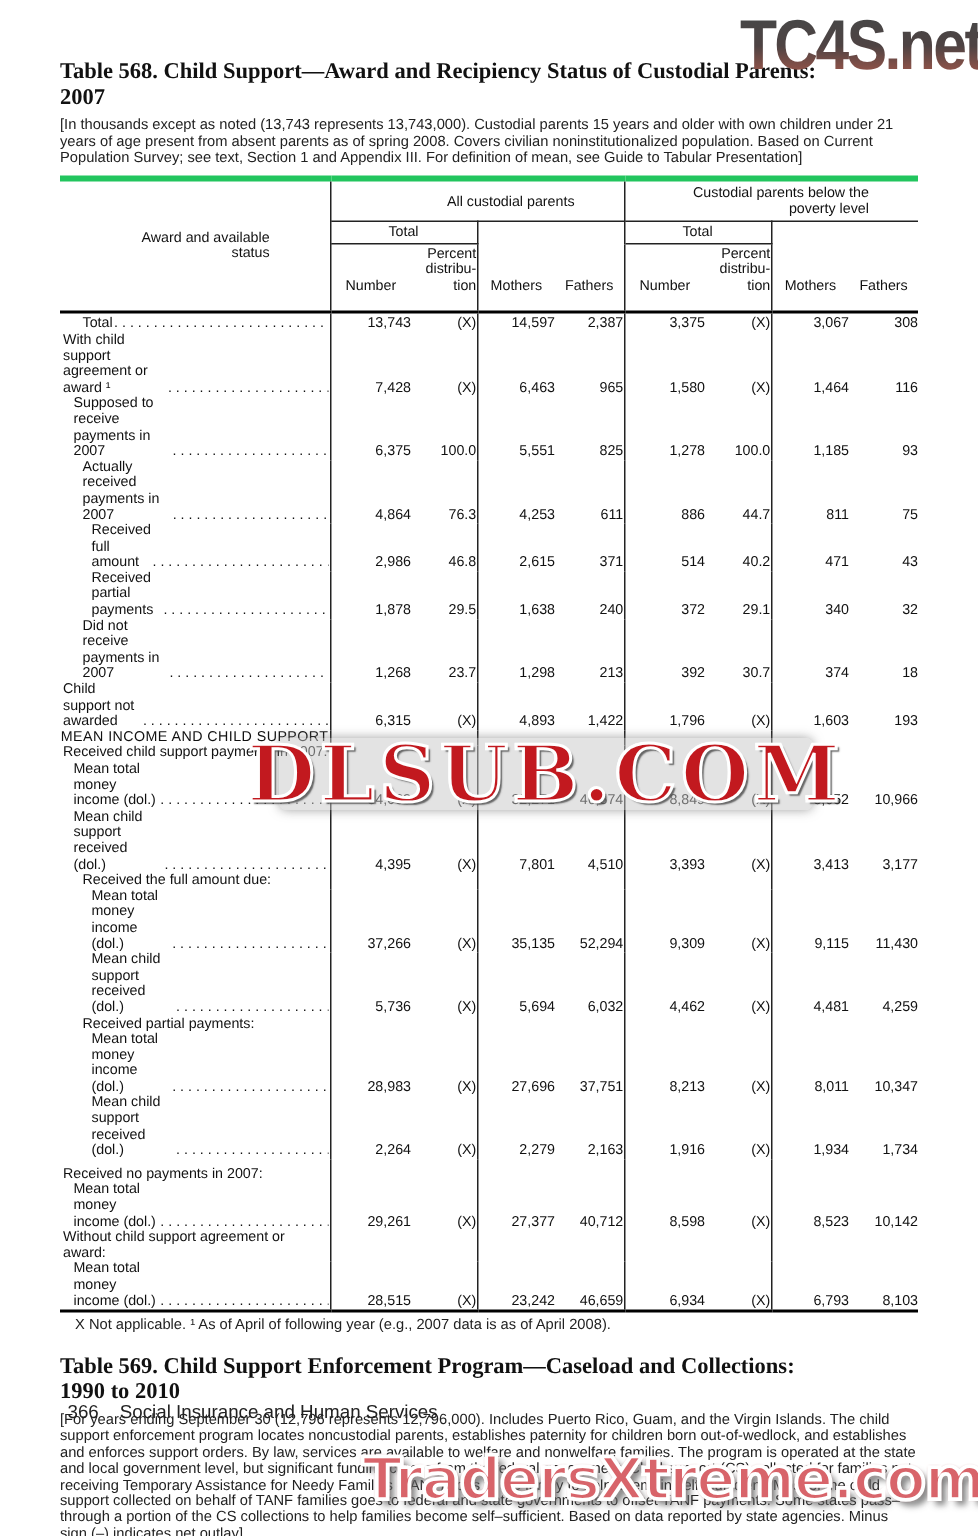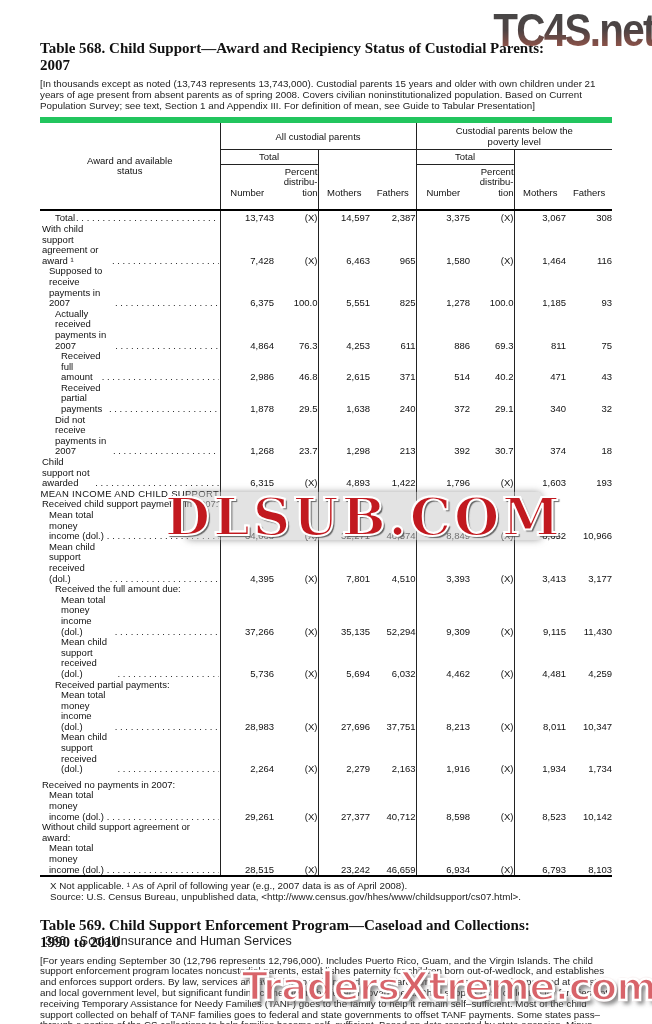--- a/index.html
+++ b/index.html
@@ -20,21 +20,21 @@
   td.stub{border-right:1px solid #222;overflow:hidden;}
   td.sec{text-align:center;padding:4px 0 2px 0;border-right:1px solid #222;letter-spacing:.3px;}
   tr.sp td{padding-top:5px;}
   .fx{display:flex;align-items:flex-end;overflow:hidden;}
   .dots{flex:1 1 auto;overflow:hidden;white-space:nowrap;margin:0 1px;}
   .dots::after{content:". . . . . . . . . . . . . . . . . . . . . . . . . . . . . . . . . . . . . . . . . . . . . . . . . .";}
   .i0{padding-left:2px;}.i1{padding-left:9px;}.i2{padding-left:15px;}.i3{padding-left:21px;}
 
   
   thead th{font-size:9.5px;line-height:10.5px;}
-  .t568 .h1 th{border-top:6px solid #22c55e;}
+  .t568 .h1 th{border-top:4px solid #22c55e;text-align:right;}
   .t568 .stub-h{border-right:1px solid #222;border-bottom:2px solid #000;vertical-align:middle;text-align:center;}
   .t568 .stub-h div{max-width:100px;margin:0 auto;}
   .t568 .grp{border-bottom:1px solid #222;text-align:center;vertical-align:middle;padding:3px 0 2px 0;}
   .t568 .grp.gr1{border-right:1px solid #222;}
   .t568 .grp div{max-width:130px;margin:0 auto;}
   .t568 .h2 th{padding:2px 0 1px 0;}
   .t568 .tot{text-align:center;border-bottom:1px solid #222;border-right:1px solid #222;vertical-align:middle;}
   .t568 .etot{border-right:1px solid #222;}
   .t568 .etot.last{border-right:none;}
   .t568 .h3 th{border-bottom:2px solid #000;vertical-align:bottom;padding:2px 0 11px 0;}
@@ -175,21 +175,21 @@
               <div class="fx i2">
                 <span>Actually received payments in 2007</span>
                 <span class="dots"></span>
               </div>
             </td>
             <td class="num">4,864</td>
             <td class="num vr">76.3</td>
             <td class="num">4,253</td>
             <td class="num vr">611</td>
             <td class="num">886</td>
-            <td class="num vr">69.3</td>
+            <td class="num vr">44.7</td>
             <td class="num">811</td>
             <td class="num">75</td>
           </tr>
           <tr>
             <td class="stub">
               <div class="fx i3">
                 <span>Received full amount</span>
                 <span class="dots"></span>
               </div>
             </td>
@@ -461,21 +461,20 @@
             <td class="num vr">46,659</td>
             <td class="num">6,934</td>
             <td class="num vr">(X)</td>
             <td class="num">6,793</td>
             <td class="num">8,103</td>
           </tr>
         </tbody>
     </table>
 
     <p class="footline">X Not applicable. ¹ As of April of following year (e.g., 2007 data is as of April 2008).</p>
-    <p class="footline" style="margin-top:0">Source: U.S. Census Bureau, unpublished data, &lt;http://www.census.gov/hhes/www/childsupport/cs07.html&gt;.</p>
 
     <div class="gap-lg"></div>
 
     <h1 class="tbl-title prewrap">Table 569. Child Support Enforcement Program—Caseload and Collections:
 1990 to 2010</h1>
     <p class="tbl-note">[For years ending September 30 (12,796 represents 12,796,000). Includes Puerto Rico, Guam, and the Virgin Islands. The child support enforcement program locates noncustodial parents, establishes paternity for children born out-of-wedlock, and establishes and enforces support orders. By law, services are available to welfare and nonwelfare families. The program is operated at the state and local government level, but significant funding comes from the federal government. Child support (CS) collected for families not receiving Temporary Assistance for Needy Families (TANF) goes to the family to help it remain self–sufficient. Most of the child support collected on behalf of TANF families goes to federal and state governments to offset TANF payments. Some states pass–through a portion of the CS collections to help families become self–sufficient. Based on data reported by state agencies. Minus sign (–) indicates net outlay]</p>
 
   </div>
 
   <div class="page-footer">

